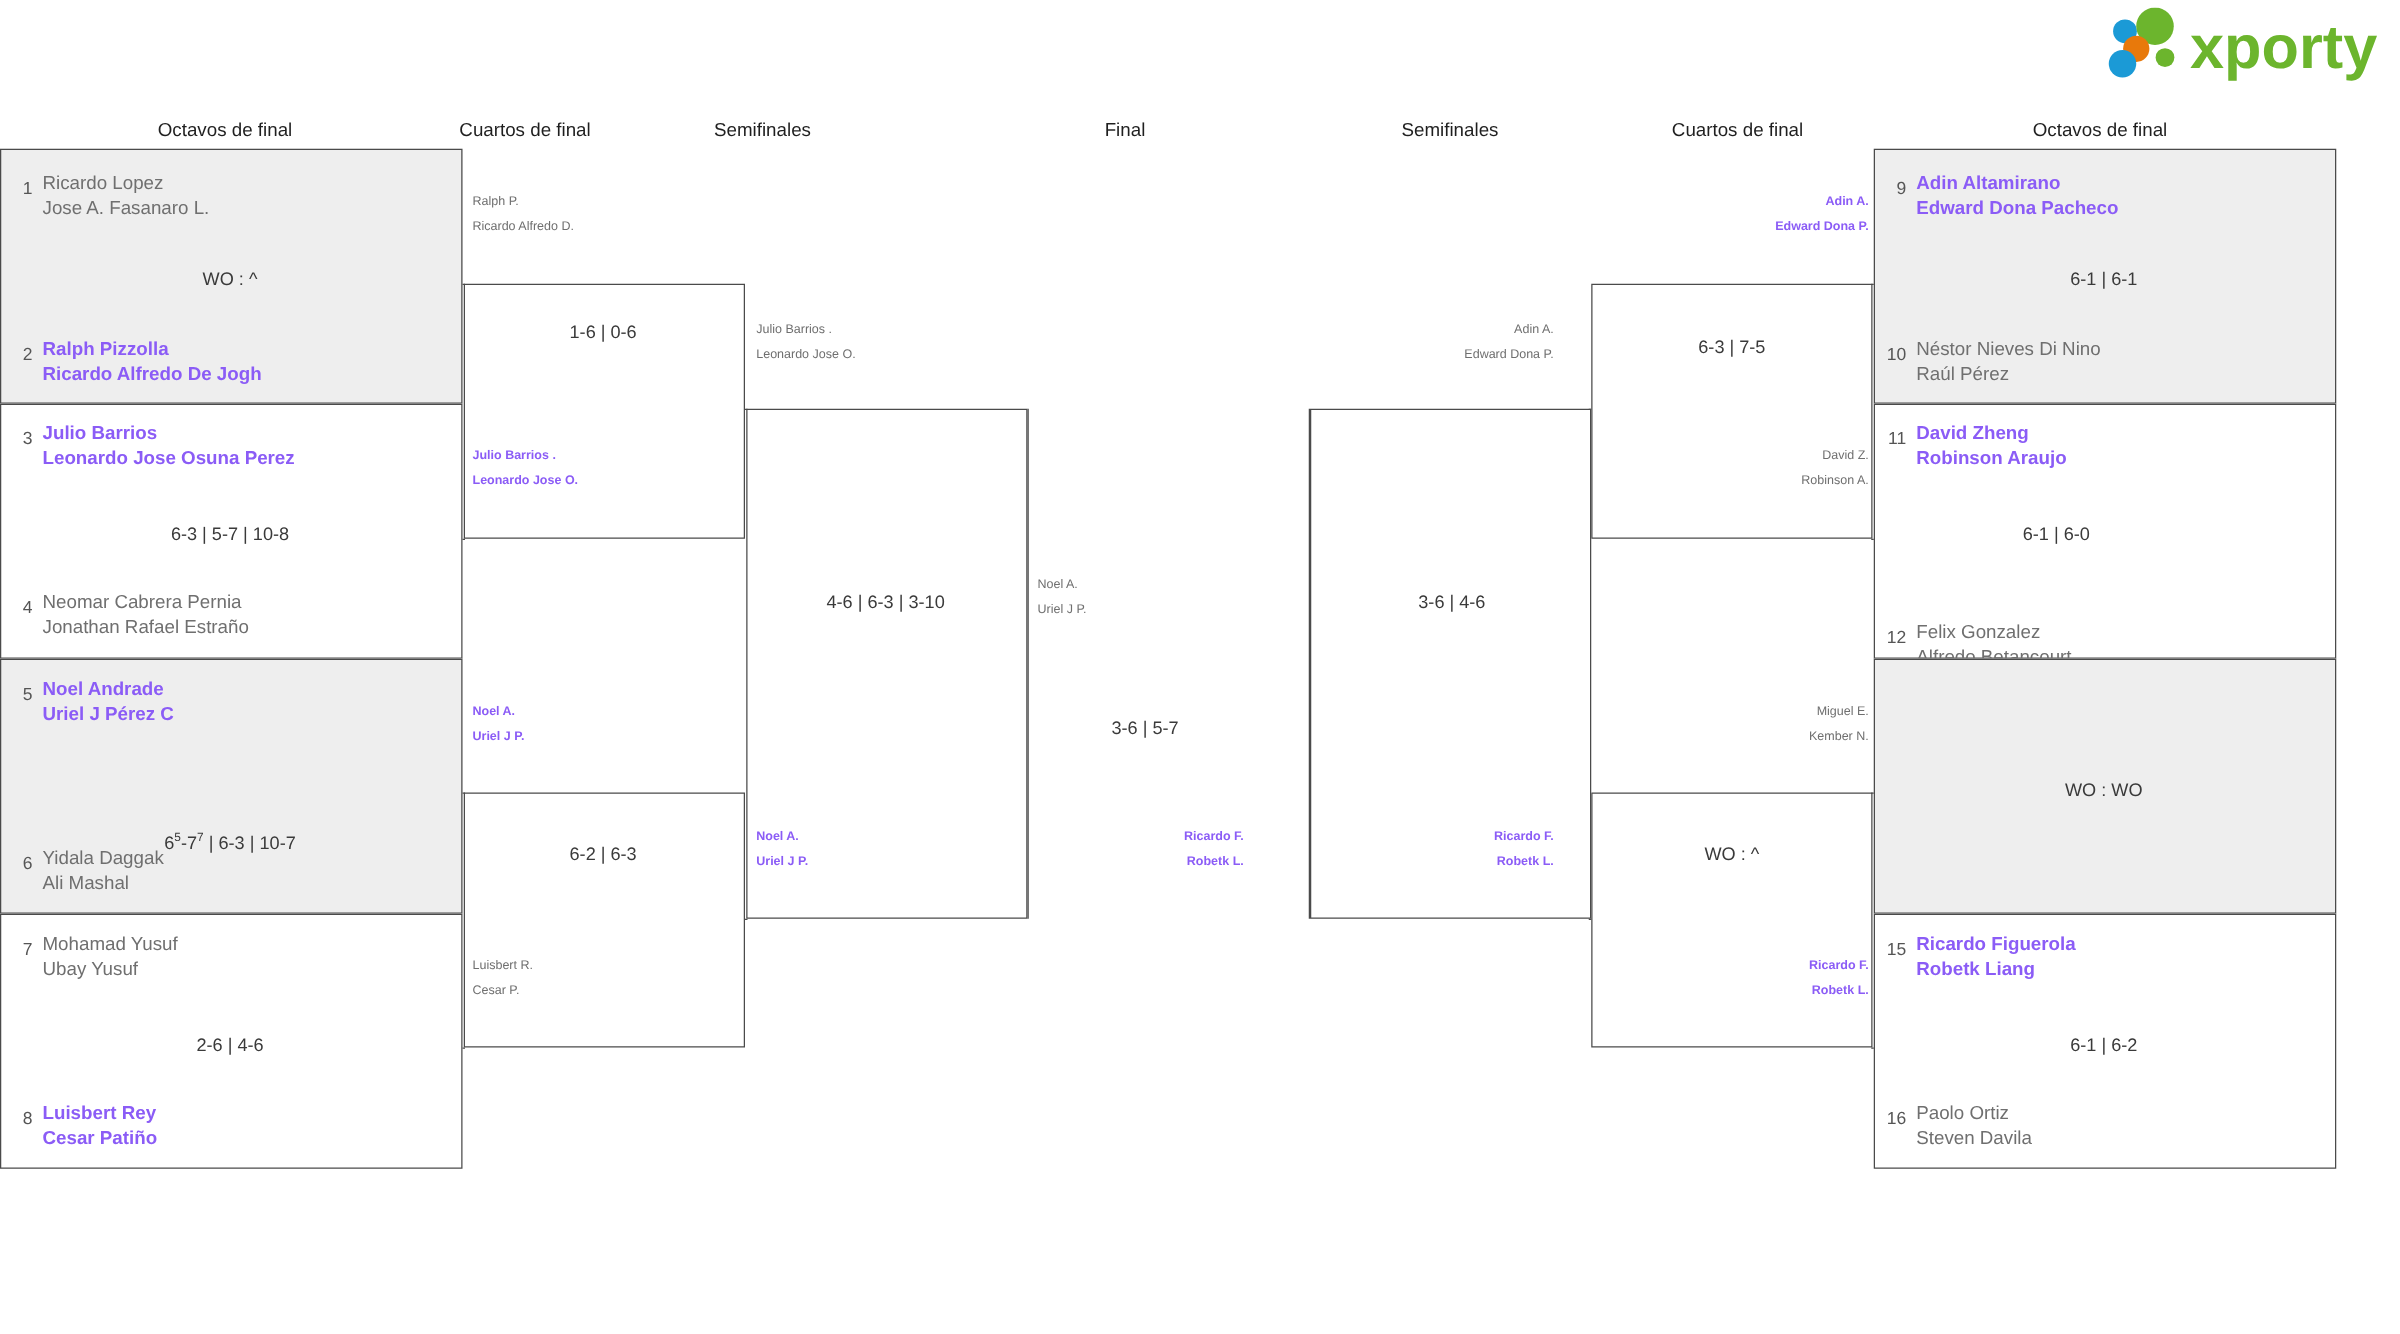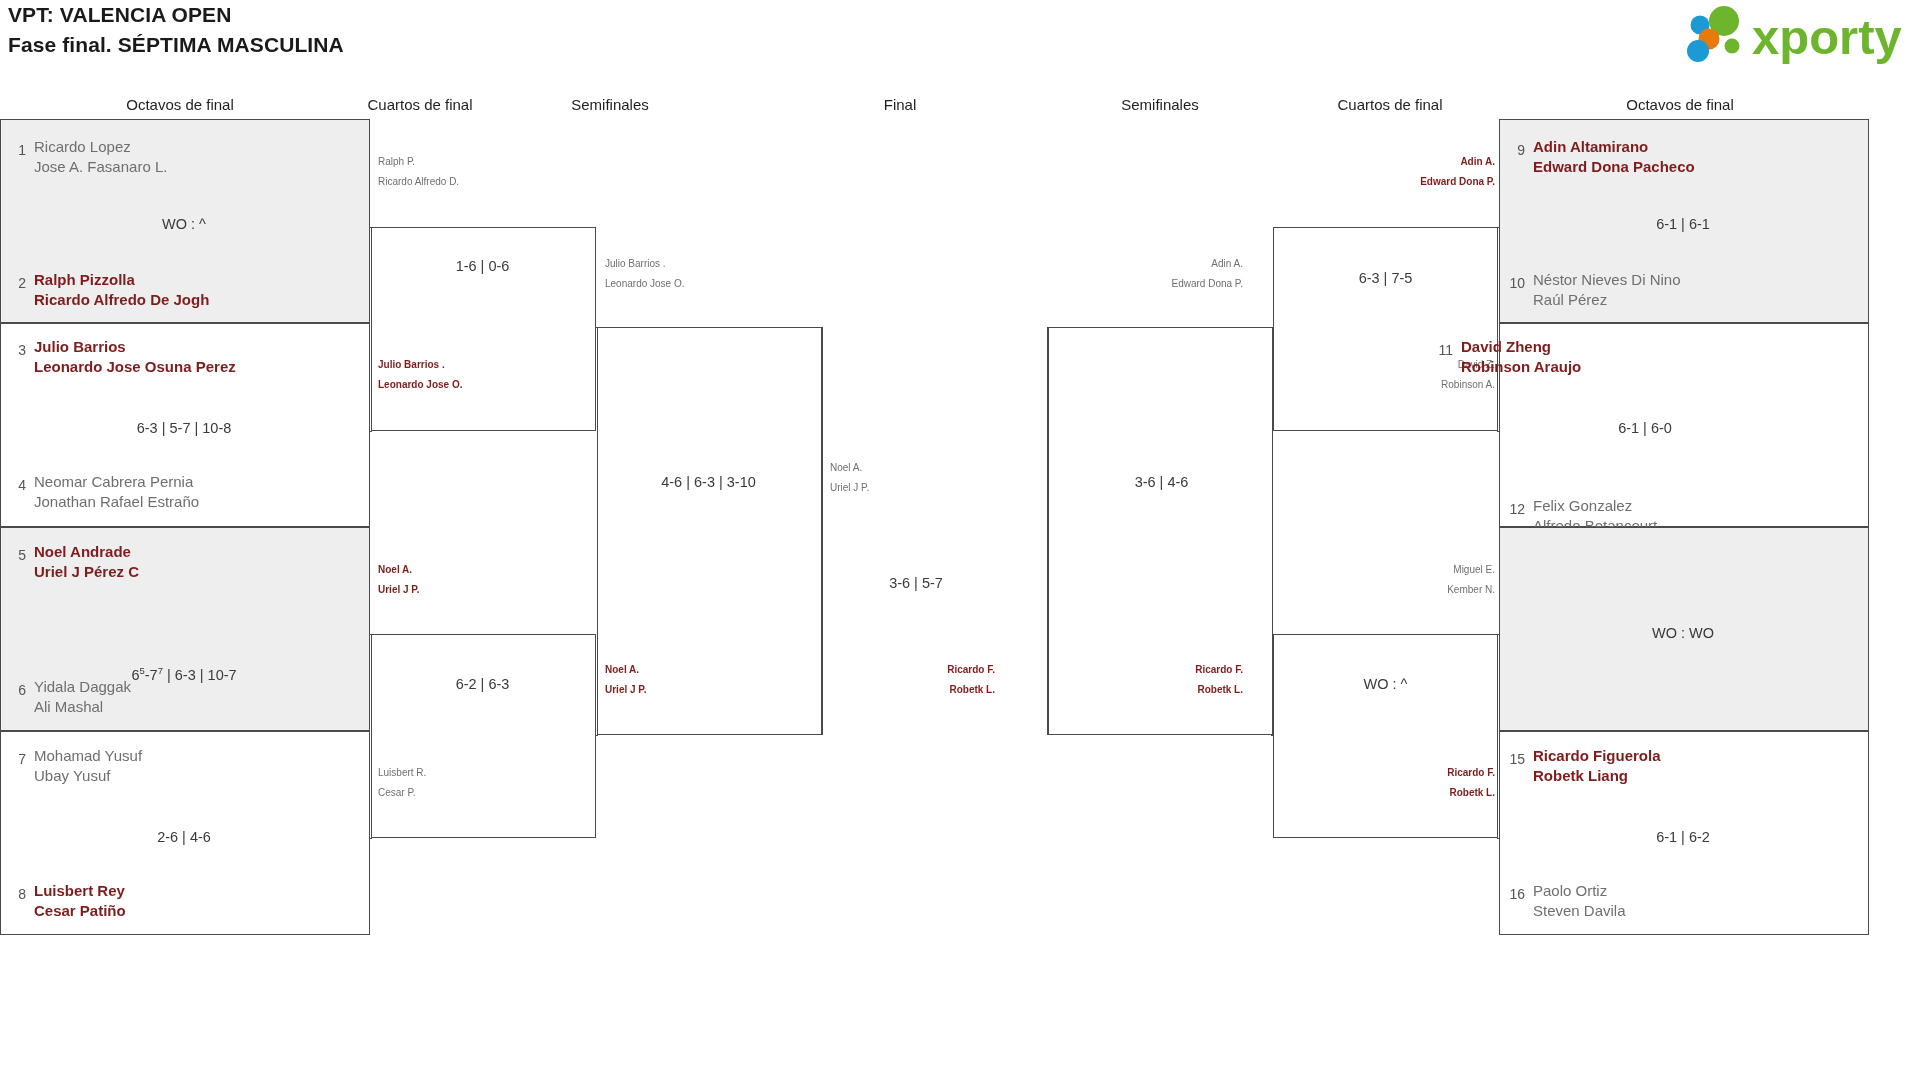--- a/index.html
+++ b/index.html
@@ -38,21 +38,21 @@
   .team {
     position: absolute;
     display: flex; align-items: flex-start;
   }
   .seed {
     font-size: 14px; color: #555; width: 22px; flex: 0 0 22px;
     text-align: right; padding-top: 5px;
   }
   .names { padding-left: 8px; line-height: 20px; }
   .nm { font-size: 15px; white-space: nowrap; }
-  .winner .nm { color: #7f1d1d; font-weight: bold; }
+  .winner .nm { color: #8b5cf6; font-weight: bold; }
   .loser  .nm { color: #6f6f6f; font-weight: normal; }
 
   
   .label {
     position: absolute;
     line-height: 20px;
     white-space: nowrap;
   }
   .label .nm { font-size: 10px; }
   .label.right-al { text-align: right; }
@@ -67,24 +67,20 @@
 
   
   .hline { position: absolute; background: #4a4a4a; height: 1px; }
   .vline { position: absolute; background: #4a4a4a; width: 1px; }
 </style>
 </head>
 <body>
 
 <div id="root">
 
-  <div class="title-block">
-    <div class="title-line">VPT: VALENCIA OPEN</div>
-    <div class="title-line">Fase final. SÉPTIMA MASCULINA</div>
-  </div>
 
   <div class="logo">
     <svg width="228" height="60" viewBox="0 0 228 60" xmlns="http://www.w3.org/2000/svg">
       <g>
         <circle cx="22" cy="19" r="9.5" fill="#1b9ad6"></circle>
         <circle cx="46" cy="15" r="15" fill="#6cb52d"></circle>
         <circle cx="31" cy="33" r="10.5" fill="#e8790b"></circle>
         <circle cx="54" cy="40" r="7.5" fill="#6cb52d"></circle>
         <circle cx="20" cy="45" r="11" fill="#1b9ad6"></circle>
       </g>
@@ -260,21 +256,21 @@
   <div class="score" style="left:1503px; top:216px; width:360px;">6-1 | 6-1</div>
   <div class="team loser" style="left:1503px; top:270px; width:360px;">
     <div class="seed">10</div>
     <div class="names">
       <div class="nm">Néstor Nieves Di Nino</div>
       <div class="nm">Raúl Pérez</div>
     </div>
   </div>
 
   <div class="box white" style="left:1499px; top:323px; width:370px; height:204px;"></div>
-  <div class="team winner" style="left:1431px; top:337px; width:360px;">
+  <div class="team winner" style="left:1503px; top:337px; width:360px;">
     <div class="seed">11</div>
     <div class="names">
       <div class="nm">David Zheng</div>
       <div class="nm">Robinson Araujo</div>
     </div>
   </div>
   <div class="score" style="left:1465px; top:420px; width:360px;">6-1 | 6-0</div>
   <div class="team loser" style="left:1503px; top:472px; width:360px;margin-top:24px;">
     <div class="seed">12</div>
     <div class="names">

